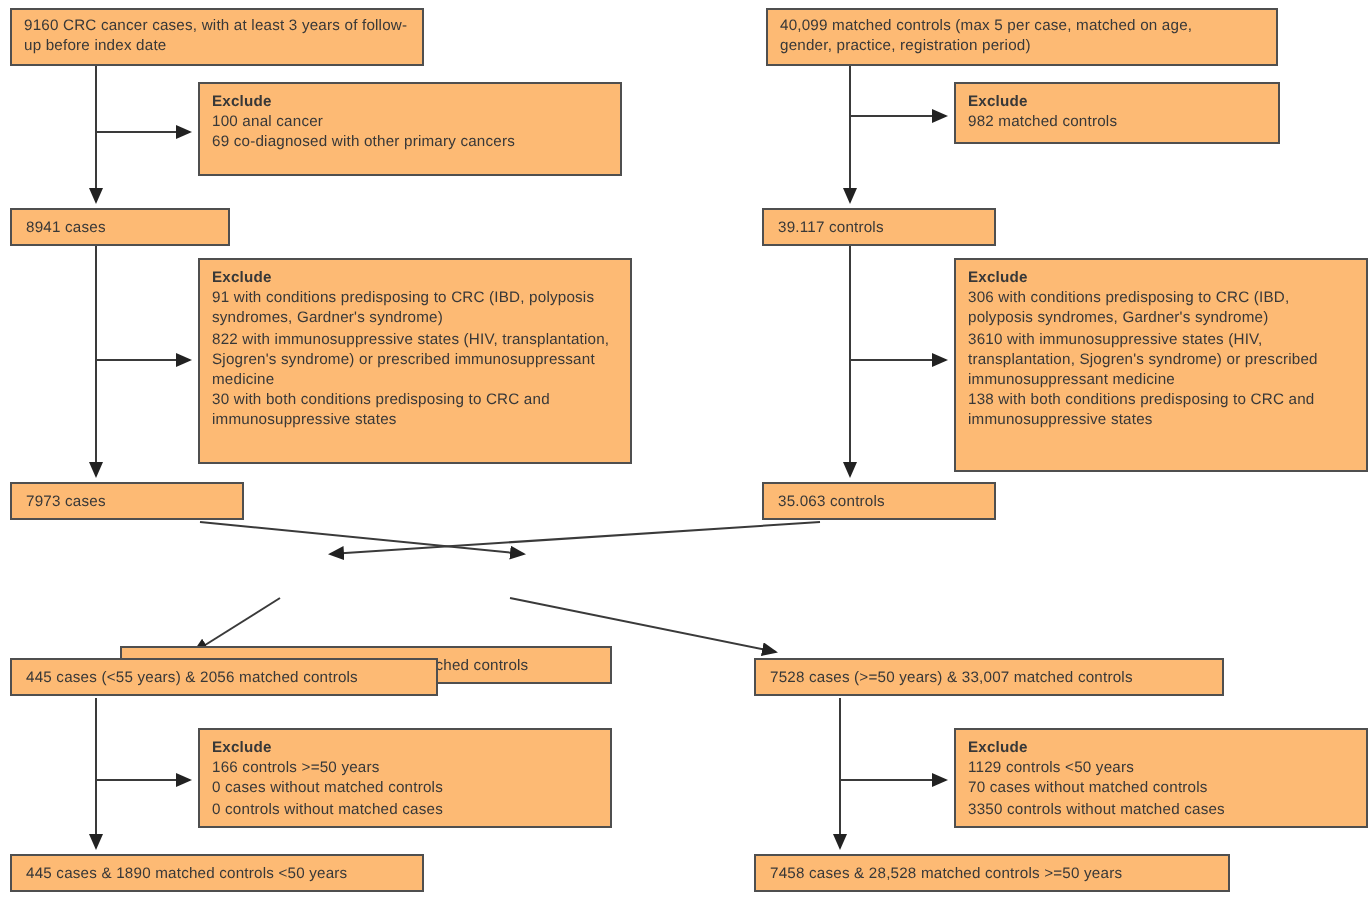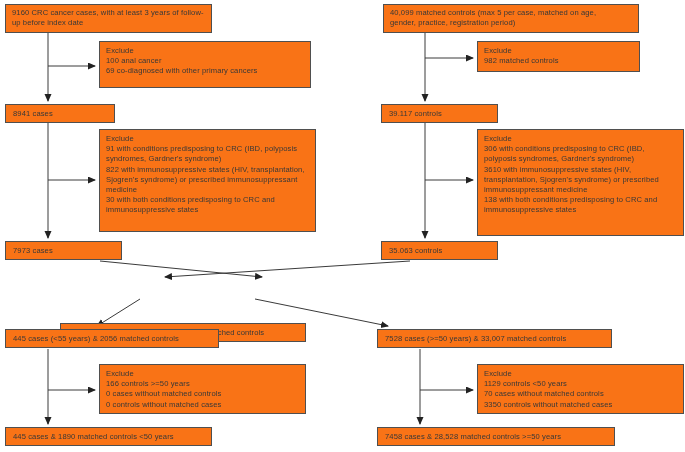--- a/index.html
+++ b/index.html
@@ -24,39 +24,39 @@
     pointer-events: none;
   }
   .connectors line {
     stroke: #3a3a3a;
     stroke-width: 1;
   }
   .box {
     position: absolute;
     z-index: 1;
     box-sizing: border-box;
-    background: #f97316;
+    background: #fdba74;
     border: 1px solid #4f4f4f;
     font-size: 7.6px;
     line-height: 10.2px;
     letter-spacing: 0.1px;
   }
   .pad {
     padding: 3px 6px 2px 6px;
   }
   .line1 {
     height: 19px;
     line-height: 17px;
     padding: 0 4px 16px 7px;
     white-space: nowrap;
   }
   .excl {
     padding: 4px 6px 2px 6px;
   }
-  .bold { font-weight: normal; }
+  .bold { font-weight: bold; }
 </style>
 </head>
 <body>
 
 <div class="stage">
 
   <svg class="connectors" width="685" height="452" aria-hidden="true">
     <defs>
       <marker id="ah" markerWidth="9" markerHeight="8" refX="7" refY="3.5" orient="auto">
         <path d="M0,0 L8,3.5 L0,7 z" fill="#222222"></path>

